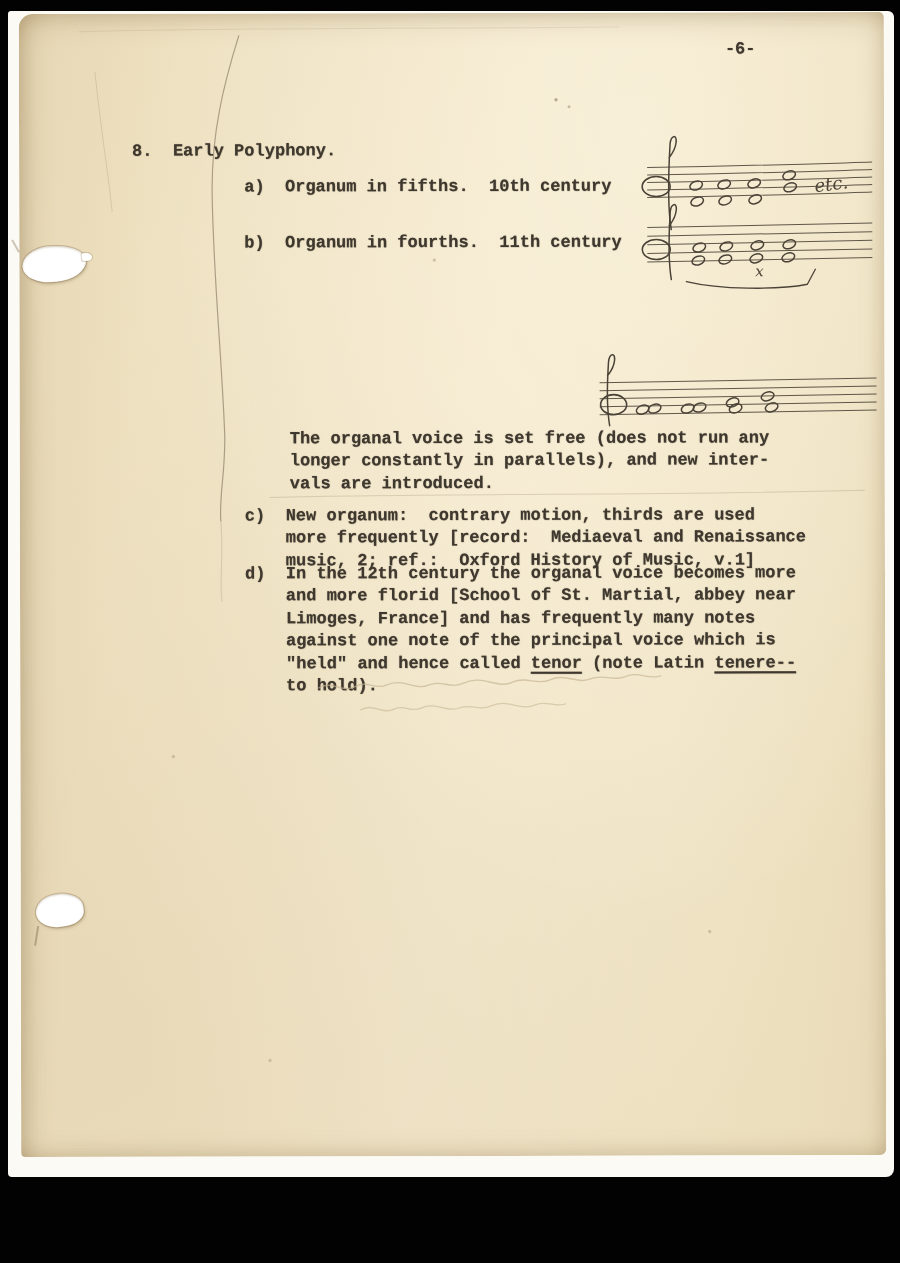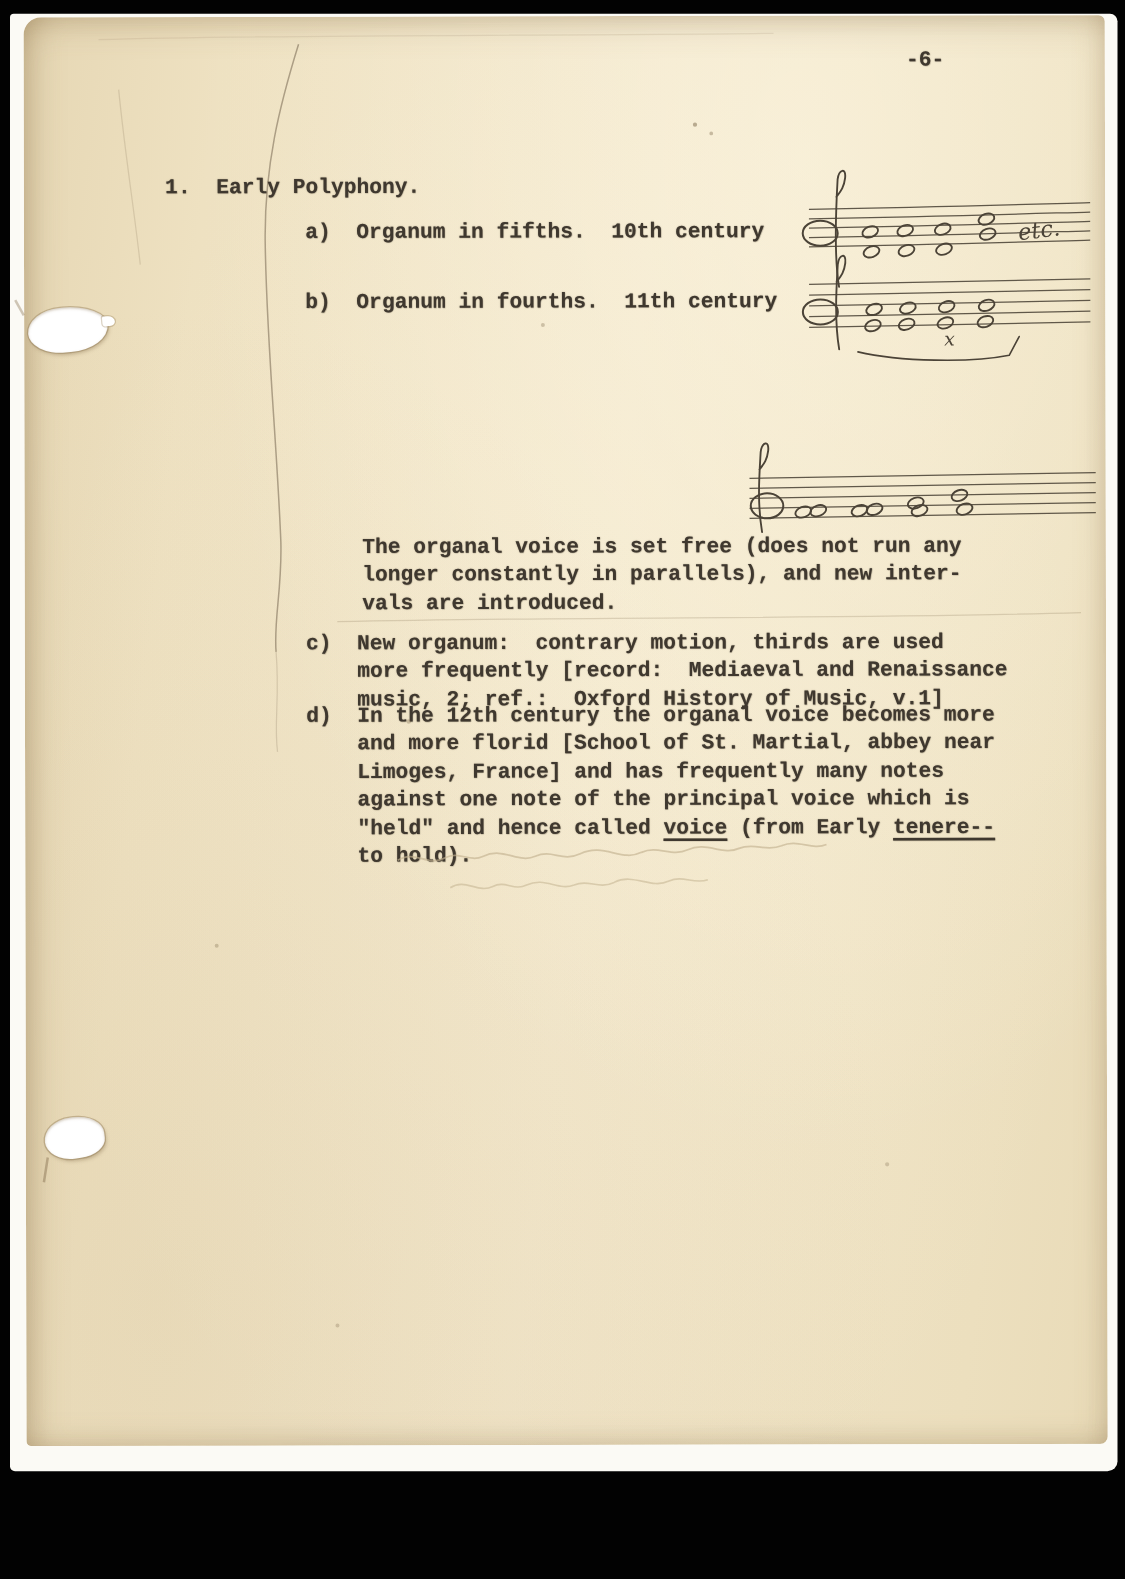--- a/index.html
+++ b/index.html
@@ -55,21 +55,21 @@
 </head>
 <body>
 
 <div class="scan" style="background: rgb(2, 2, 2);">
   <div class="backing" style="background: rgb(251, 250, 245);"></div>
 
   <div class="paper">
 
     <div class="tline pagenum">-6-</div>
 
-    <div class="tline block heading">1.  Early Polyphony.</div>
+    <div class="tline block heading">8.  Early Polyphony.</div>
 
     <div class="tline block item-a">a)  Organum in fifths.  10th century</div>
     <div class="tline block item-b">b)  Organum in fourths.  11th century</div>
 
 
     <div class="block para2">
       <div class="tline">The organal voice is set free (does not run any</div>
       <div class="tline">longer constantly in parallels), and new inter-</div>
       <div class="tline">vals are introduced.</div>
     </div>
@@ -78,21 +78,21 @@
       <div class="tline">c)  New organum:  contrary motion, thirds are used</div>
       <div class="tline">    more frequently [record:  Mediaeval and Renaissance</div>
       <div class="tline">    music, 2; ref.:  Oxford History of Music, v.1]</div>
     </div>
 
     <div class="block item-d">
       <div class="tline">d)  In the 12th century the organal voice becomes more</div>
       <div class="tline">    and more florid [School of St. Martial, abbey near</div>
       <div class="tline">    Limoges, France] and has frequently many notes</div>
       <div class="tline">    against one note of the principal voice which is</div>
-      <div class="tline"><span>    "held" and hence called </span><span class="u">voice</span><span> (from Early </span><span class="u">tenere--</span></div>
+      <div class="tline"><span>    "held" and hence called </span><span class="u">tenor</span><span> (note Latin </span><span class="u">tenere--</span></div>
       <div class="tline">    to hold).</div>
     </div>
 
     <div class="staff-host" style="left: 610px; top: 117px;"><svg width="256" height="114" viewBox="0 0 256 114">
           <path d="M18,38 C130.5,36.25 203,34 243,33" stroke="#4b4337" stroke-width="1" fill="none" opacity="0.88"></path>
           <path d="M18,45.5 C130.5,43.75 203,41.5 243,40.5" stroke="#4b4337" stroke-width="1" fill="none" opacity="0.88"></path>
           <path d="M18,53 C130.5,51.25 203,49 243,48" stroke="#4b4337" stroke-width="1" fill="none" opacity="0.88"></path>
           <path d="M18,60.5 C130.5,58.75 203,56.5 243,55.5" stroke="#4b4337" stroke-width="1" fill="none" opacity="0.88"></path>
           <path d="M18,68 C130.5,66.25 203,64 243,63" stroke="#4b4337" stroke-width="1" fill="none" opacity="0.88"></path>
           <path d="M42,100 C38,76 40,31 41,14 C42,6 48,4 47,13 C46,21 43,24 40,28" stroke="#4b4337" stroke-width="1.5" fill="none" stroke-linecap="round"></path>

